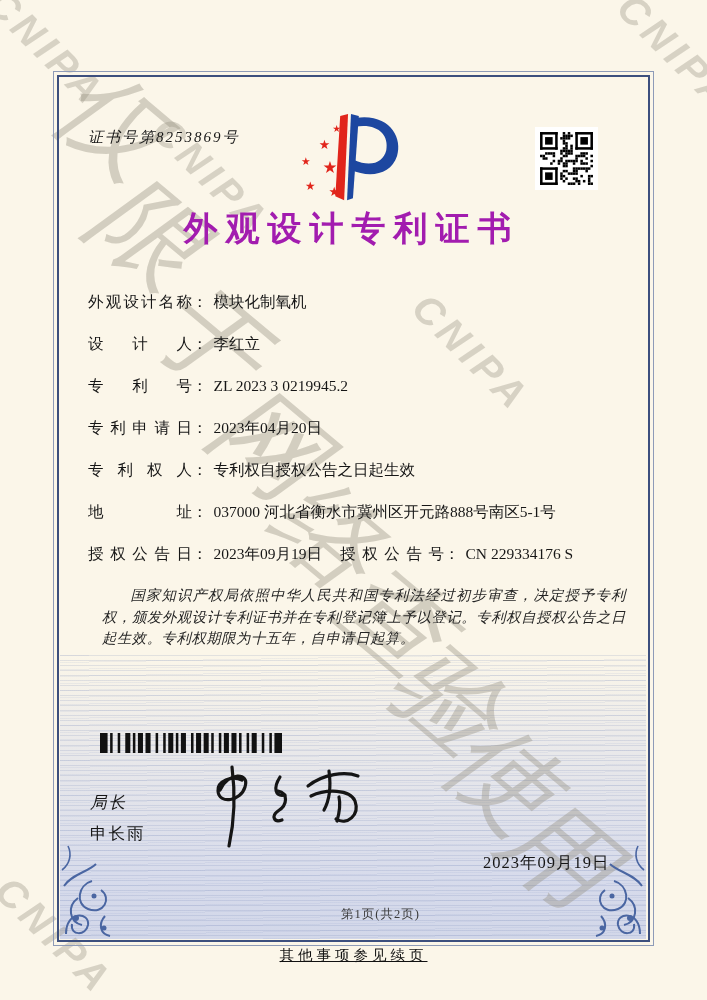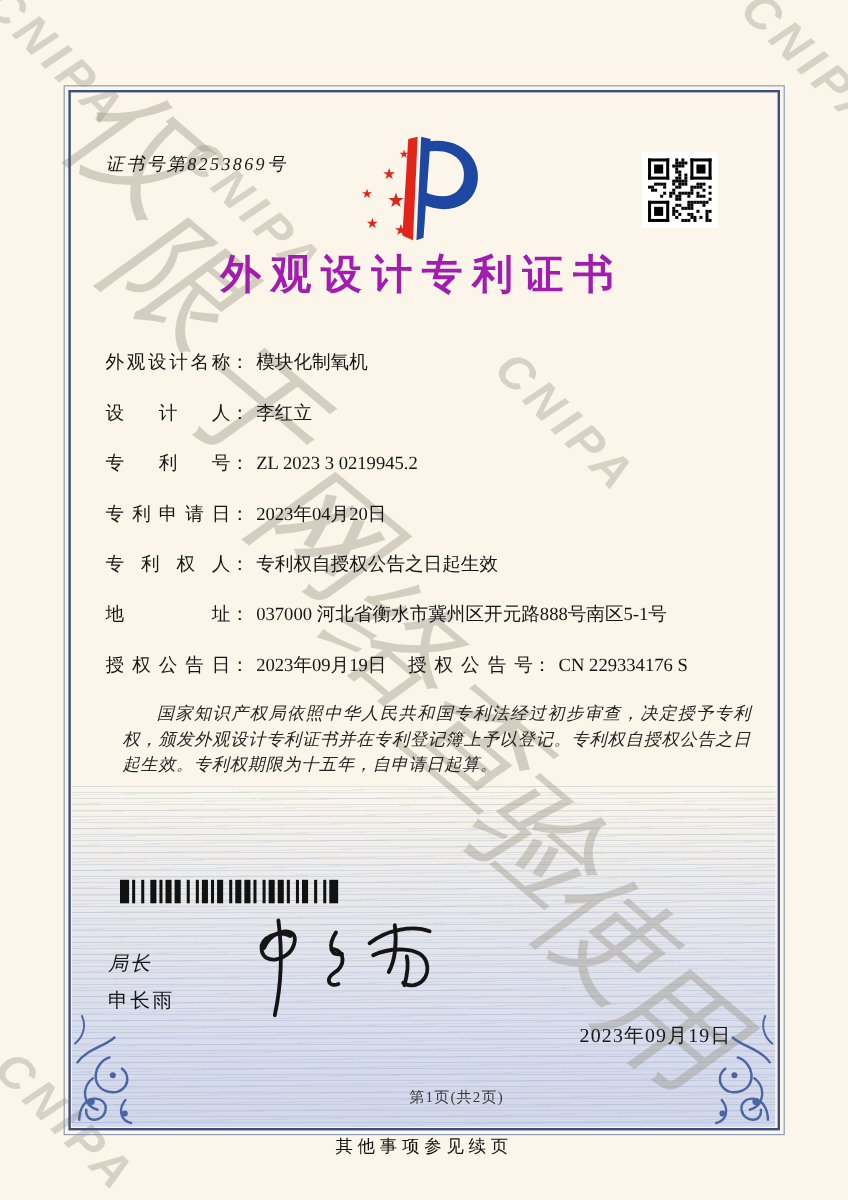--- a/index.html
+++ b/index.html
@@ -40,21 +40,21 @@
     font-style:italic;letter-spacing:.6px;color:#242424;text-align:justify;}
   .paras p{margin:0 0 7px 16px;text-indent:2em;font-family:Liberation Mono, monospace;}
 
   .barcode{position:absolute;left:100px;top:733px;width:182px;height:20px;}
   .sig-title{position:absolute;left:90px;top:792px;font-size:16.5px;letter-spacing:2px;font-style:italic;}
   .sig-name{position:absolute;left:90px;top:823px;font-size:16.5px;letter-spacing:2px;text-align:right;}
   .sig-script{position:absolute;left:192px;top:760px;width:185px;height:92px;}
   .grant-date-bottom{position:absolute;left:483px;top:852px;font-size:16.5px;letter-spacing:1px;}
 
   .page-info{position:absolute;left:70px;top:906px;width:589px;text-align:center;font-size:12.5px;color:#3a3a3a;letter-spacing:1px;margin-left:16px;}
-  .continuation{position:absolute;left:0;top:946px;width:707px;text-align:center;font-size:14.5px;letter-spacing:4px;color:#111;}
+  .continuation{position:absolute;left:0;top:946px;width:707px;text-align:center;font-size:14.5px;letter-spacing:4px;color:#111;text-decoration:underline;}
 
   .ornament{position:absolute;width:100px;height:112px;}
   .ornament.bl{left:60px;top:826px;}
   .ornament.br{left:546px;top:826px;transform:scaleX(-1);}
 </style>
 </head>
 <body>
 
 <div class="page">
 

